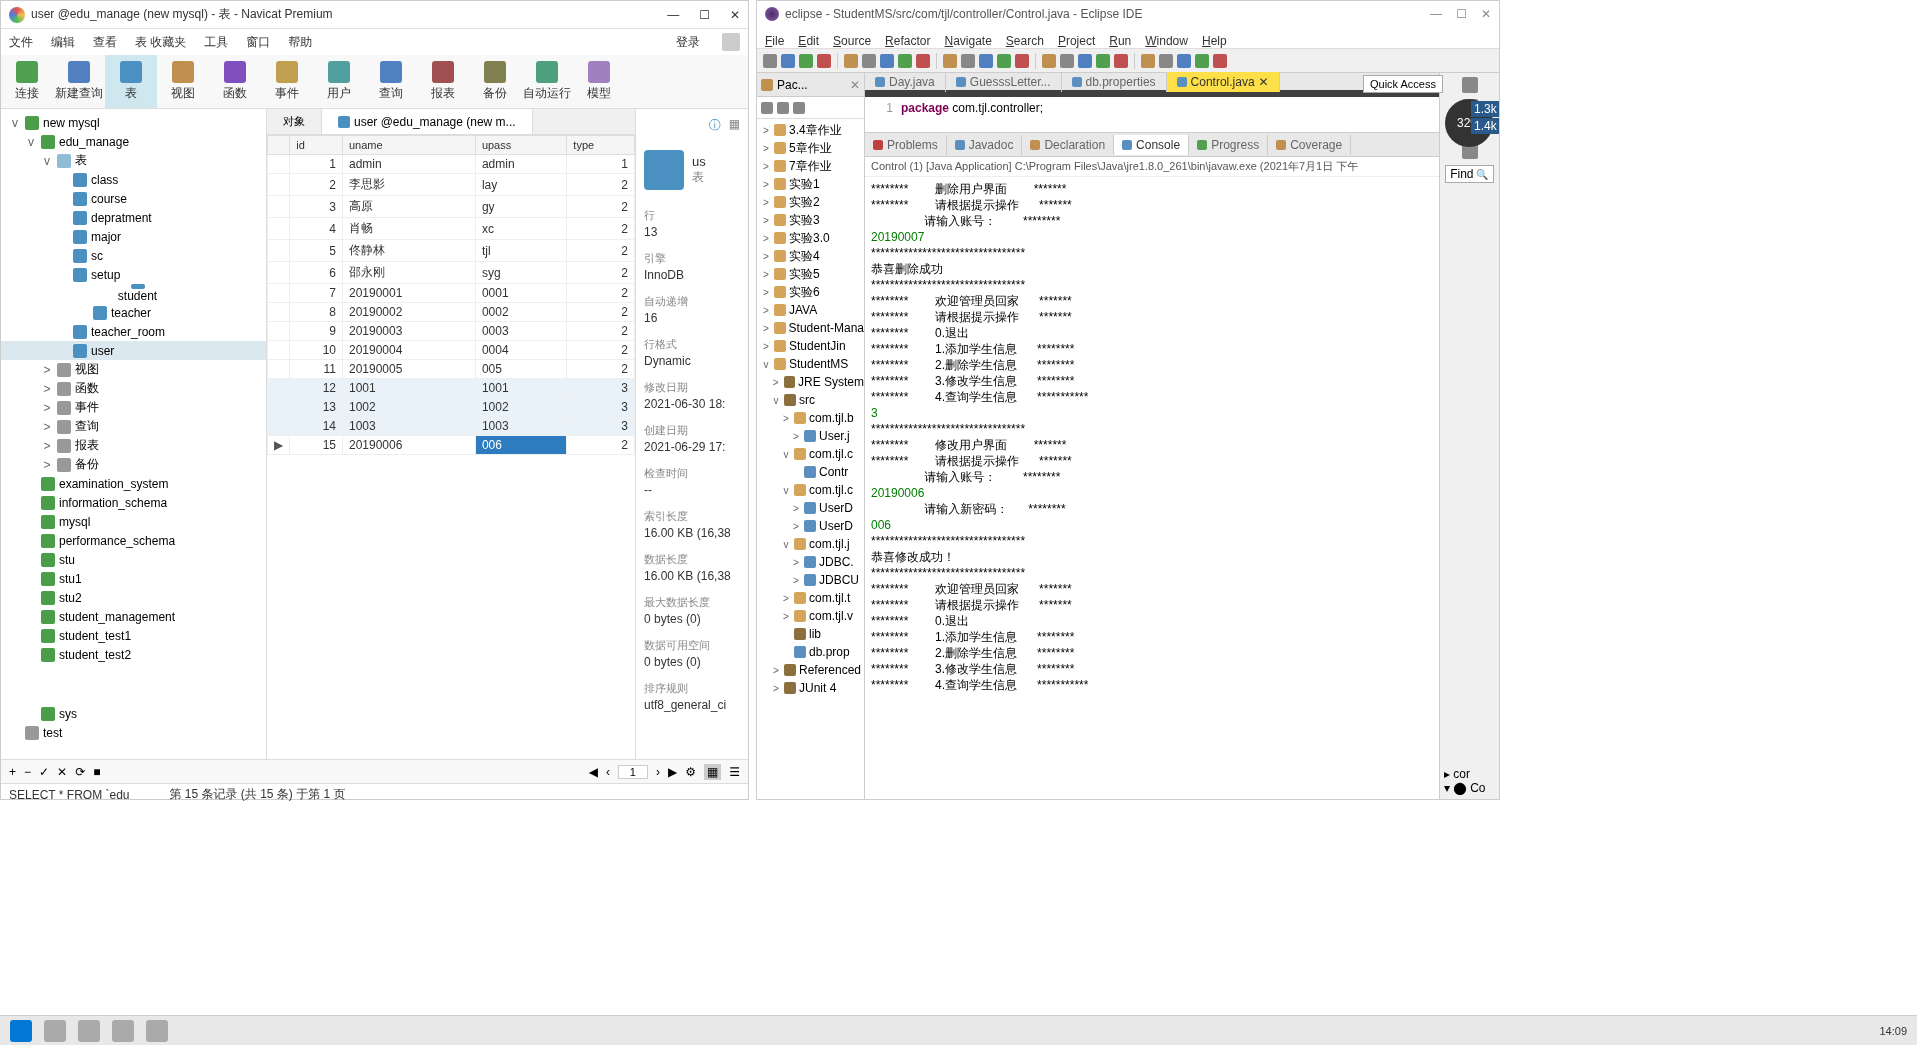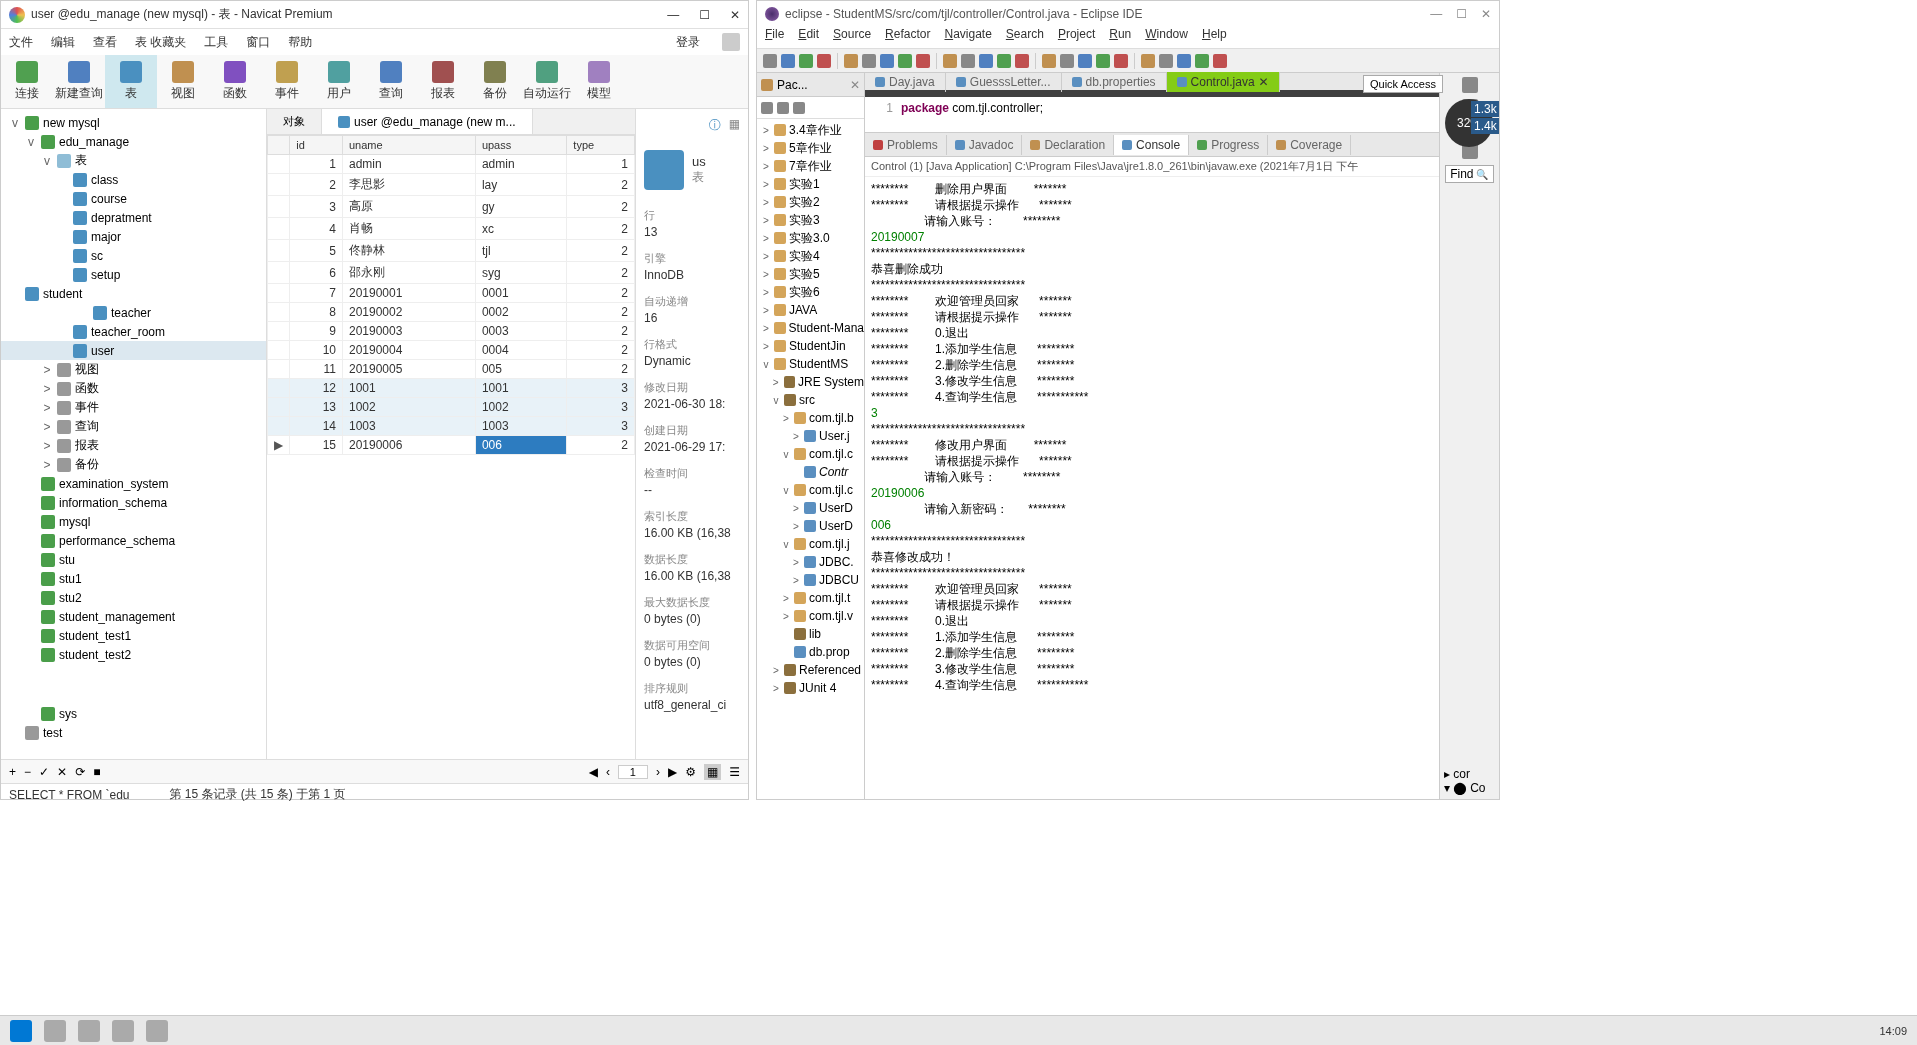--- a/index.html
+++ b/index.html
@@ -47,42 +47,42 @@
 .right .lbl{color:#888;font-size:11px}
 .right .val{color:#333;font-size:12px;margin-top:2px}
 .navicat .bottombar{height:24px;display:flex;align-items:center;padding:0 8px;gap:8px;border-top:1px solid #ddd;background:#f8f8f8;font-size:11px}
 .navicat .bottombar .spacer{flex:1}
 .navicat .bottombar input{width:30px;text-align:center;border:1px solid #ccc;font-size:11px}
 .navicat .statusbar{height:22px;display:flex;align-items:center;padding:0 8px;gap:40px;border-top:1px solid #ddd;font-size:11px;color:#333}
 .eclipse .titlebar2{height:26px;display:flex;align-items:center;padding:0 8px;background:#fff;color:#555;font-size:12px}
 .eclipse .titlebar2 .eicon{width:14px;height:14px;background:radial-gradient(circle,#4a2d6b,#8b5fa8);border-radius:50%;margin-right:6px}
 .eclipse .titlebar2 .title{flex:1}
 .eclipse .titlebar2 .winbtns{display:flex;gap:14px;color:#888}
-.eclipse .menubar2{height:22px;display:flex;align-items:flex-start;padding:0 8px;gap:14px;color:#333;font-size:12px;background:#fff;border-bottom:1px solid #ddd}
+.eclipse .menubar2{height:22px;display:flex;align-items:flex-end;padding:0 8px;gap:14px;color:#333;font-size:12px;background:#fff;border-bottom:1px solid #ddd}
 .eclipse .toolbar2{height:24px;background:#f0f0f0;border-bottom:1px solid #ccc;display:flex;align-items:center;padding:0 6px;gap:4px}
 .eclipse .toolbar2 .tb{width:14px;height:14px;background:#888;border-radius:2px}
 .eclipse .toolbar2 .sep{width:1px;height:16px;background:#ccc;margin:0 2px}
 .eclipse .qaccess{position:absolute;right:56px;top:74px;border:1px solid #aaa;padding:2px 6px;background:#fff;font-size:11px}
 .eclipse .main2{display:flex;height:calc(100% - 72px)}
 .eclipse .lpanel{width:108px;border-right:1px solid #ccc;background:#fff;display:flex;flex-direction:column}
 .lpanel .tabhdr{height:24px;display:flex;align-items:center;padding:0 4px;background:#e8e8e8;border-bottom:1px solid #ccc;font-size:11px}
 .lpanel .tabhdr .close{margin-left:auto;color:#888}
 .lpanel .minitb{height:22px;display:flex;align-items:center;padding:0 4px;gap:4px;border-bottom:1px solid #ddd}
 .lpanel .minitb .mb{width:12px;height:12px;background:#888;border-radius:2px}
 .lpanel .etree{flex:1;overflow:hidden;font-size:11px;padding:2px 0}
 .etree .ei{display:flex;align-items:center;height:18px;padding-left:4px;white-space:nowrap;cursor:pointer}
 .etree .ei .exp{width:10px;text-align:center;color:#666;font-size:10px}
 .etree .eicon{width:12px;height:12px;margin:0 3px;background:#c09050;border-radius:2px}
 .etree .eicon.pkg{background:#d4a55a}
 .etree .eicon.src{background:#8b6f3d}
 .etree .eicon.cls{background:#5a8fc0}
 .eclipse .midpanel{flex:1;display:flex;flex-direction:column;background:#fff}
 .midpanel .edtabs{height:24px;display:flex;align-items:center;background:#e8e8e8;border-bottom:7px solid #404040;font-size:11px}
 .midpanel .edtab{padding:3px 10px;border-right:1px solid #ccc;color:#666;display:flex;align-items:center;gap:4px}
-.midpanel .edtab.act{background:#84cc16;color:#333}
+.midpanel .edtab.act{background:#fde047;color:#333}
 .midpanel .edtab .fi{width:10px;height:10px;background:#5a8fc0;border-radius:2px}
 .midpanel .editor{height:36px;padding:4px 8px;font-family:Consolas,monospace;font-size:12px;border-bottom:1px solid #ccc;overflow:auto}
 .editor .ln{color:#999;display:inline-block;width:20px;text-align:right;margin-right:8px}
 .editor .kw{color:#7f0055;font-weight:bold}
 .midpanel .contabs{height:24px;display:flex;align-items:center;background:#e8e8e8;border-bottom:1px solid #ccc;font-size:11px}
 .midpanel .contab{padding:3px 8px;border-right:1px solid #ccc;color:#666;display:flex;align-items:center;gap:4px}
 .midpanel .contab.act{background:#fff;color:#333}
 .midpanel .contab .ci{width:10px;height:10px;border-radius:2px}
 .midpanel .conhdr{height:20px;padding:2px 6px;font-size:11px;color:#555;border-bottom:1px solid #eee;white-space:nowrap;overflow:hidden}
 .midpanel .console{flex:1;padding:4px 6px;font-family:Consolas,monospace;font-size:12px;overflow:auto;white-space:pre;line-height:16px}
@@ -211,21 +211,21 @@
         <div class="tree-item" style="padding-left: 56px;">
           <span class="exp"></span>
           <span class="ticon ti-table"></span>
           <span>sc</span>
         </div>
         <div class="tree-item" style="padding-left: 56px;">
           <span class="exp"></span>
           <span class="ticon ti-table"></span>
           <span>setup</span>
         </div>
-        <div class="tree-item" style="">
+        <div class="tree-item" style=" flex-direction: column;">
           <span class="exp"></span>
           <span class="ticon ti-table"></span>
           <span>student</span>
         </div>
         <div class="tree-item" style="padding-left: 76px;">
           <span class="exp"></span>
           <span class="ticon ti-table"></span>
           <span>teacher</span>
         </div>
         <div class="tree-item" style="padding-left: 56px;">
@@ -697,21 +697,21 @@
           <div class="ei" style="padding-left: 34px;">
             <span class="exp">&gt;</span>
             <span class="eicon cls"></span>
             <span>User.j</span>
           </div>
           <div class="ei" style="padding-left: 24px;">
             <span class="exp">v</span>
             <span class="eicon pkg"></span>
             <span>com.tjl.c</span>
           </div>
-          <div class="ei" style="padding-left: 34px; font-style: italic;">
+          <div class="ei" style="padding-left: 34px;">
             <span class="exp"></span>
             <span class="eicon cls"></span>
             <span>Contr</span>
           </div>
           <div class="ei" style="padding-left: 24px;">
             <span class="exp">v</span>
             <span class="eicon pkg"></span>
             <span>com.tjl.c</span>
           </div>
           <div class="ei" style="padding-left: 34px;">

